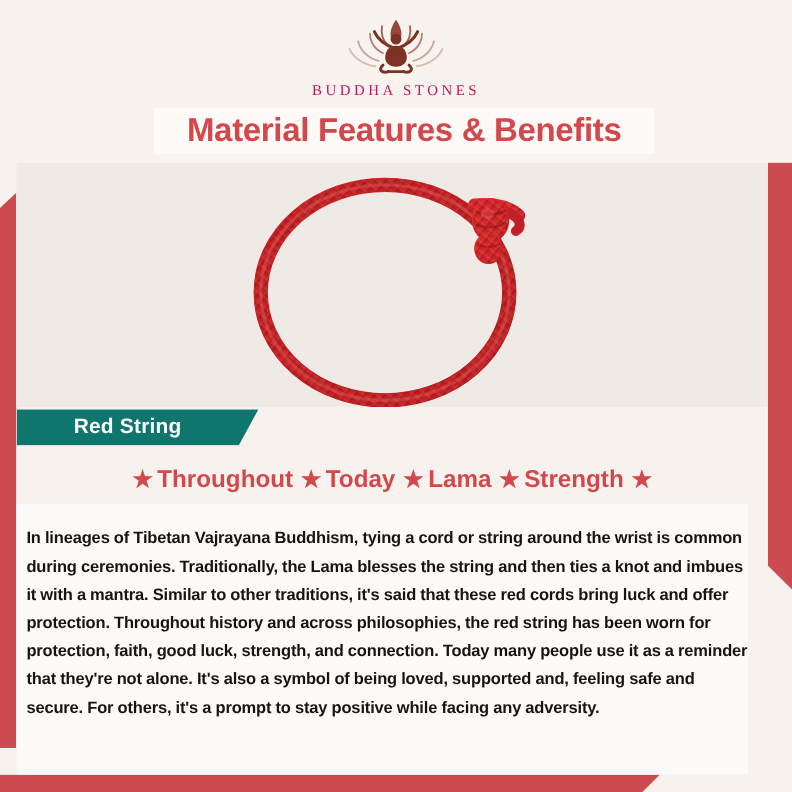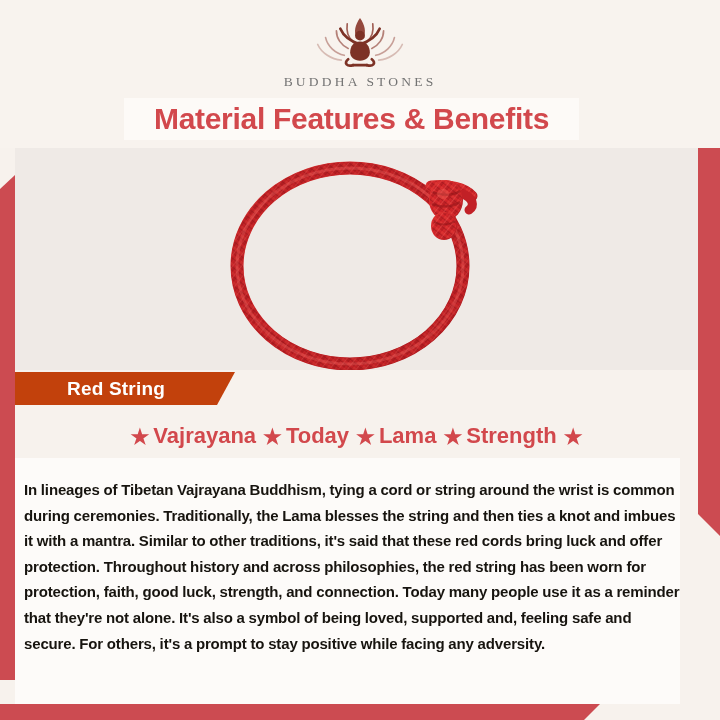--- a/index.html
+++ b/index.html
@@ -81,27 +81,27 @@
     margin: 0 auto;
     width: 110px;
     height: 58px;
   }
   .logo-text {
     display: block;
     margin-top: 2px;
     font-family: "Liberation Serif", serif;
     font-size: 13.5px;
     letter-spacing: 3.2px;
-    color: #737373;
+    color: #be185d;
     text-align: center;
   }
 
   .title-band {
     position: absolute;
-    left: 124px;
+    left: 140px;
     top: 98px;
     width: 455px;
     height: 42px;
     background: #fdfaf7;
     display: flex;
     align-items: center;
     justify-content: center;
   }
   .title-band .title-text {
     font-size: 30px;
@@ -130,21 +130,21 @@
     height: 230px;
   }
 
   
   .label-banner {
     position: absolute;
     left: 15px;
     top: 372px;
     width: 220px;
     height: 33px;
-    background: #c2410c;
+    background: #0f766e;
     clip-path: polygon(0 0, 100% 0, calc(100% - 18px) 100%, 0 100%);
     display: flex;
     align-items: center;
   }
   .label-banner .label-text {
     color: #ffffff;
     font-size: 19px;
     font-weight: bold;
     padding-left: 52px;
     letter-spacing: 0.2px;
@@ -282,21 +282,21 @@
     </svg>
   </div>
 
   <div class="label-banner">
     <span class="label-text">Red String</span>
   </div>
 
   <div class="benefits">
     <span class="benefit">
       <span class="star">★</span>
-      <span>Vajrayana</span>
+      <span>Throughout</span>
     </span>
     <span class="benefit">
       <span class="star">★</span>
       <span>Today</span>
     </span>
     <span class="benefit">
       <span class="star">★</span>
       <span>Lama</span>
     </span>
     <span class="benefit">

